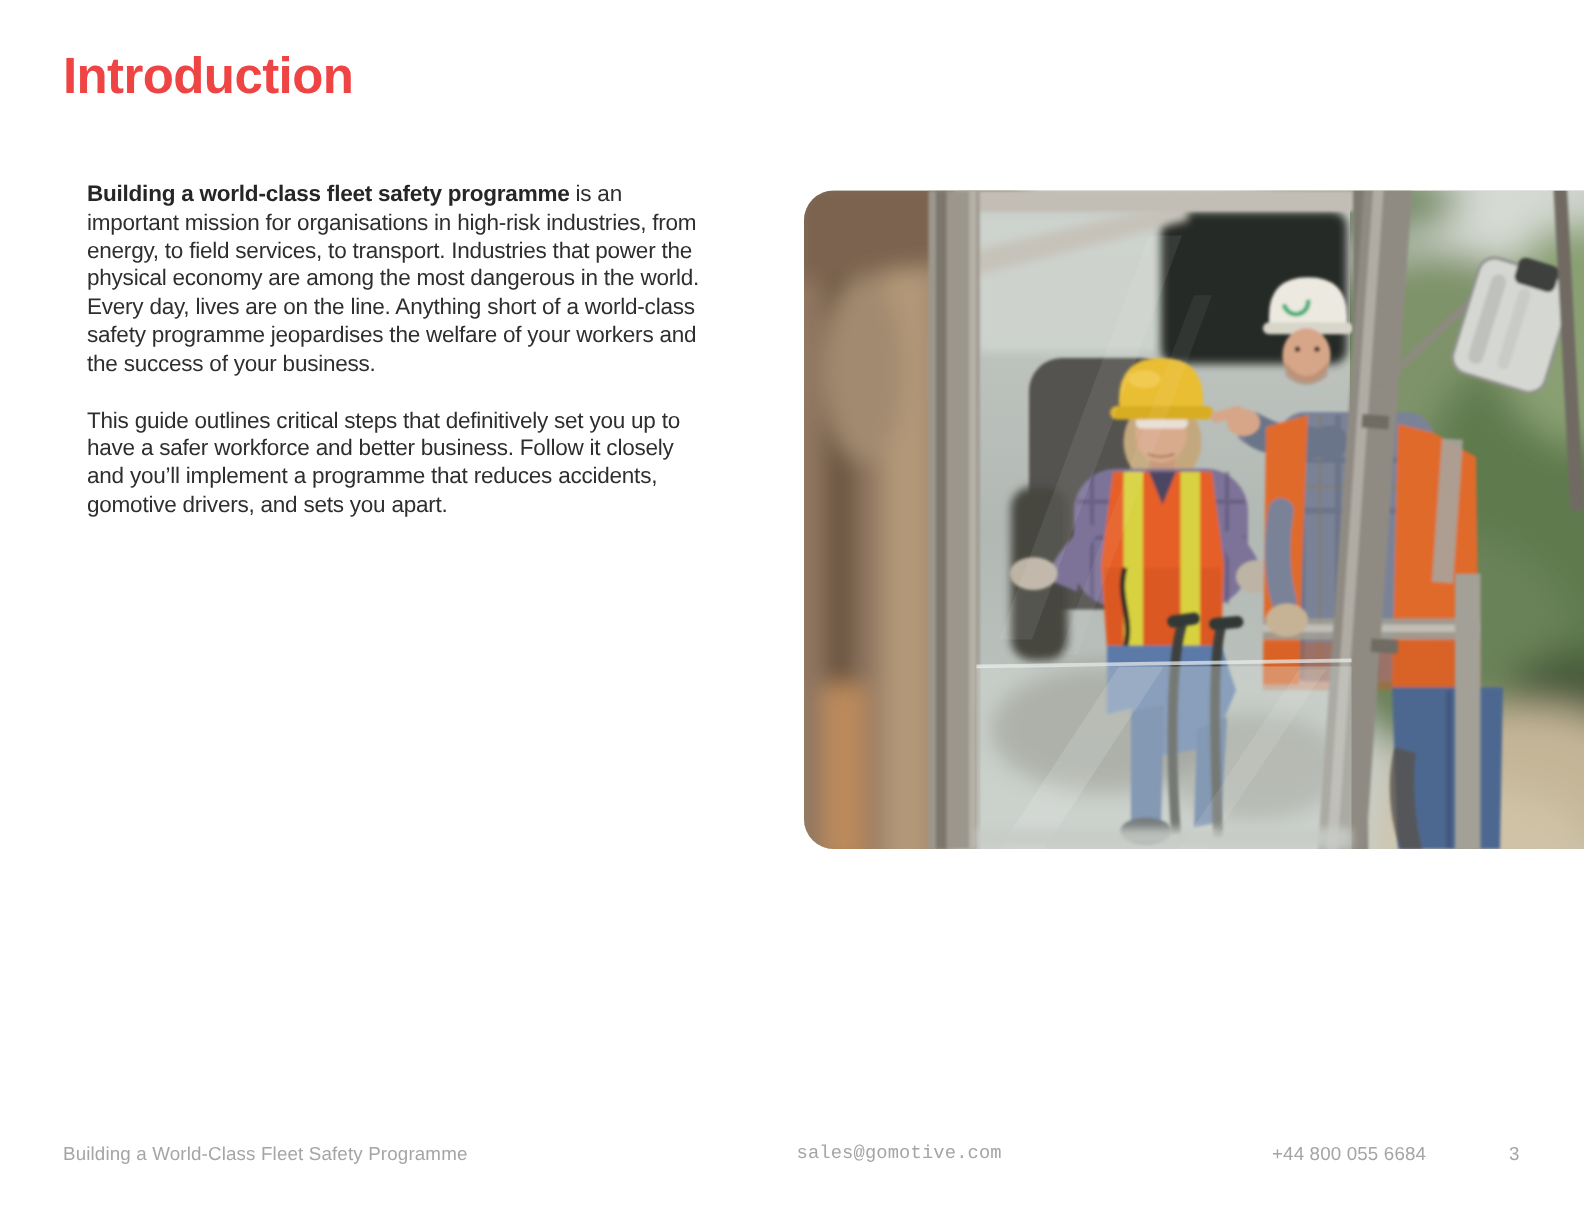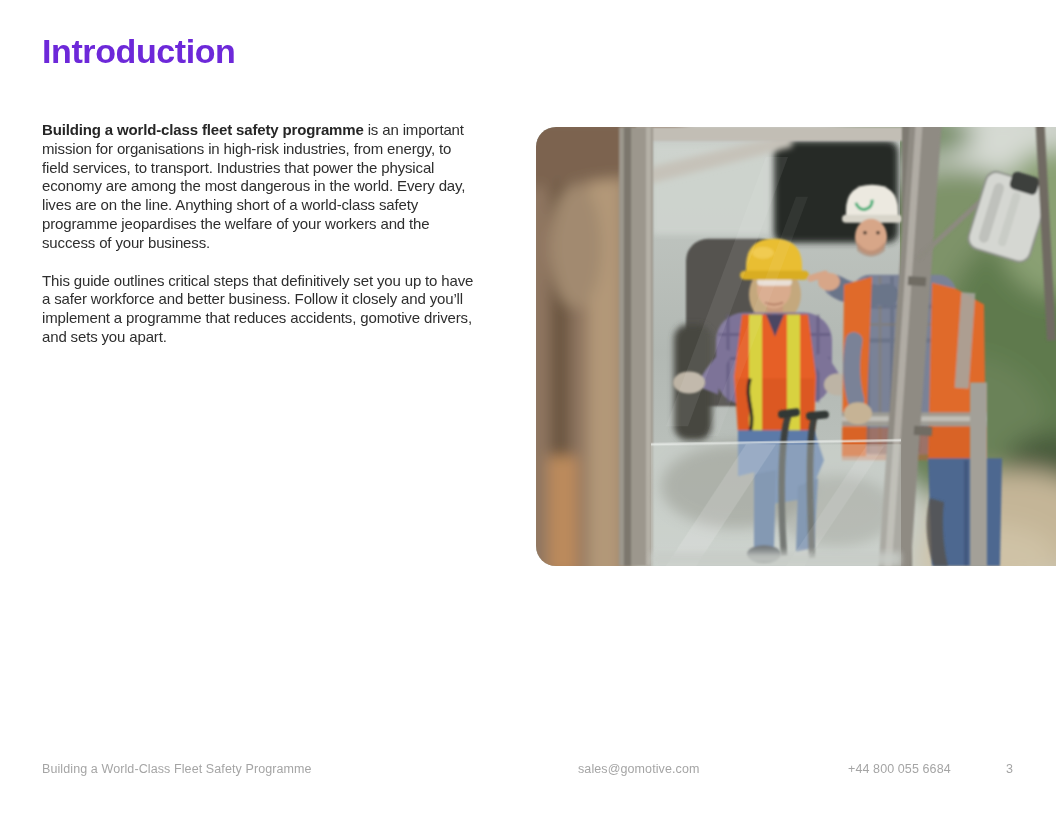--- a/index.html
+++ b/index.html
@@ -3,43 +3,43 @@
 <meta charset="utf-8">
 <style>
   html,body{margin:0;padding:0;}
   body{
     width:1056px;height:816px;position:relative;overflow:hidden;
     background:#ffffff;
     font-family:"Liberation Sans", sans-serif;
   }
   .page-title{
     position:absolute;left:42px;top:33px;margin:0;
-    font-size:34px;font-weight:700;color:#6d28d9;letter-spacing:-0.4px;
+    font-size:34px;font-weight:700;color:#ef4444;letter-spacing:-0.4px;
     line-height:1.1;
   }
   .text-col{
     position:absolute;left:42px;top:121px;width:434px;
   }
   .text-col p{
-    margin:0 0 19px 0;
+    margin:0 0 19px 16px;
     font-size:15px;line-height:18.8px;color:#2e2e2e;letter-spacing:-0.15px;
   }
   .text-col strong{font-weight:700;color:#262626;}
   .photo{
     position:absolute;left:536px;top:127px;width:520px;height:439px;margin:0;
     border-radius:20px 0 0 20px;overflow:hidden;background:#c9cec6;
   }
   .photo svg{display:block;}
   .footer{
     position:absolute;left:0;top:762px;width:1056px;height:18px;
     font-size:12.5px;color:#a5a5a5;letter-spacing:0.1px;
   }
   .footer span{position:absolute;top:0;white-space:nowrap;}
   .f-doc{left:42px;}
-  .f-email{left:578px;}
+  .f-email{left:531px;font-family:Liberation Mono, monospace;}
   .f-phone{left:848px;}
   .f-page{right:43px;}
 </style>
 </head>
 <body>
 
 <main>
 
   <h1 class="page-title">Introduction</h1>
 

